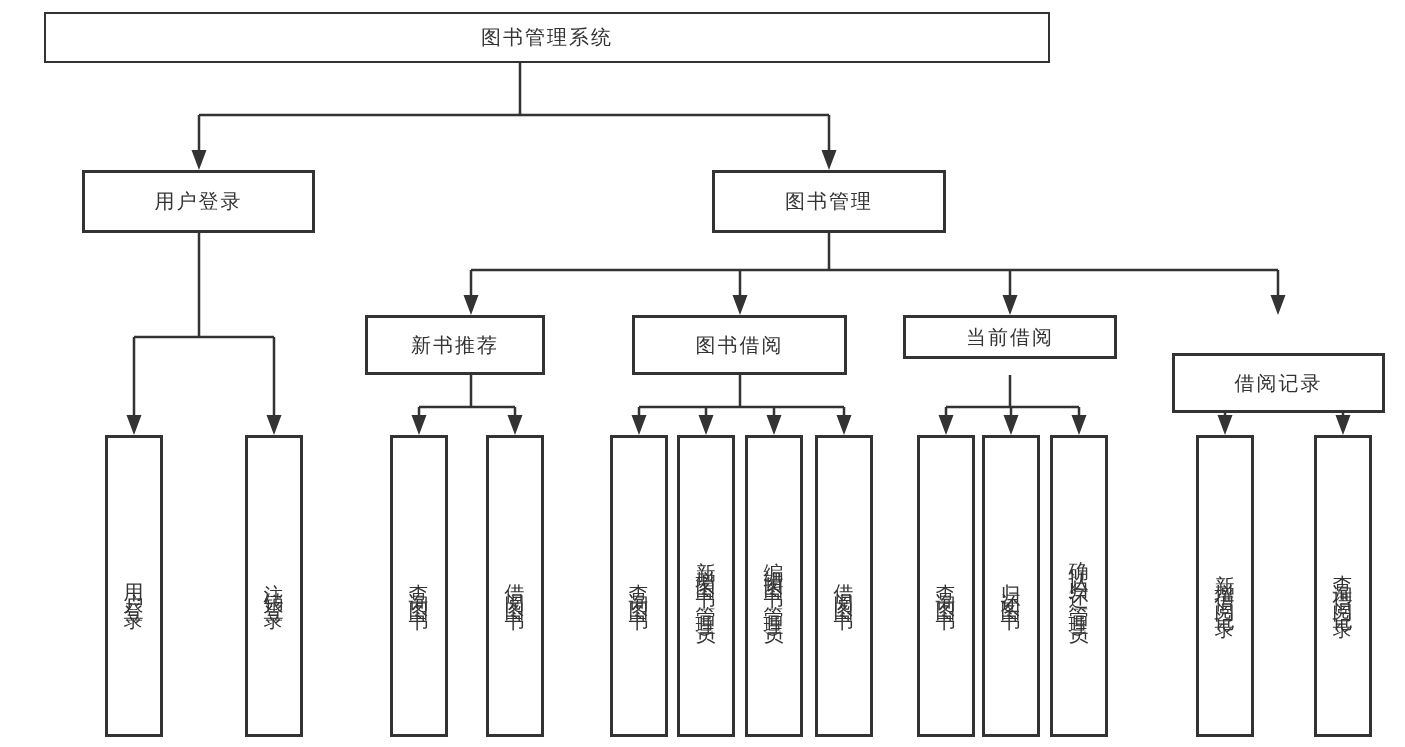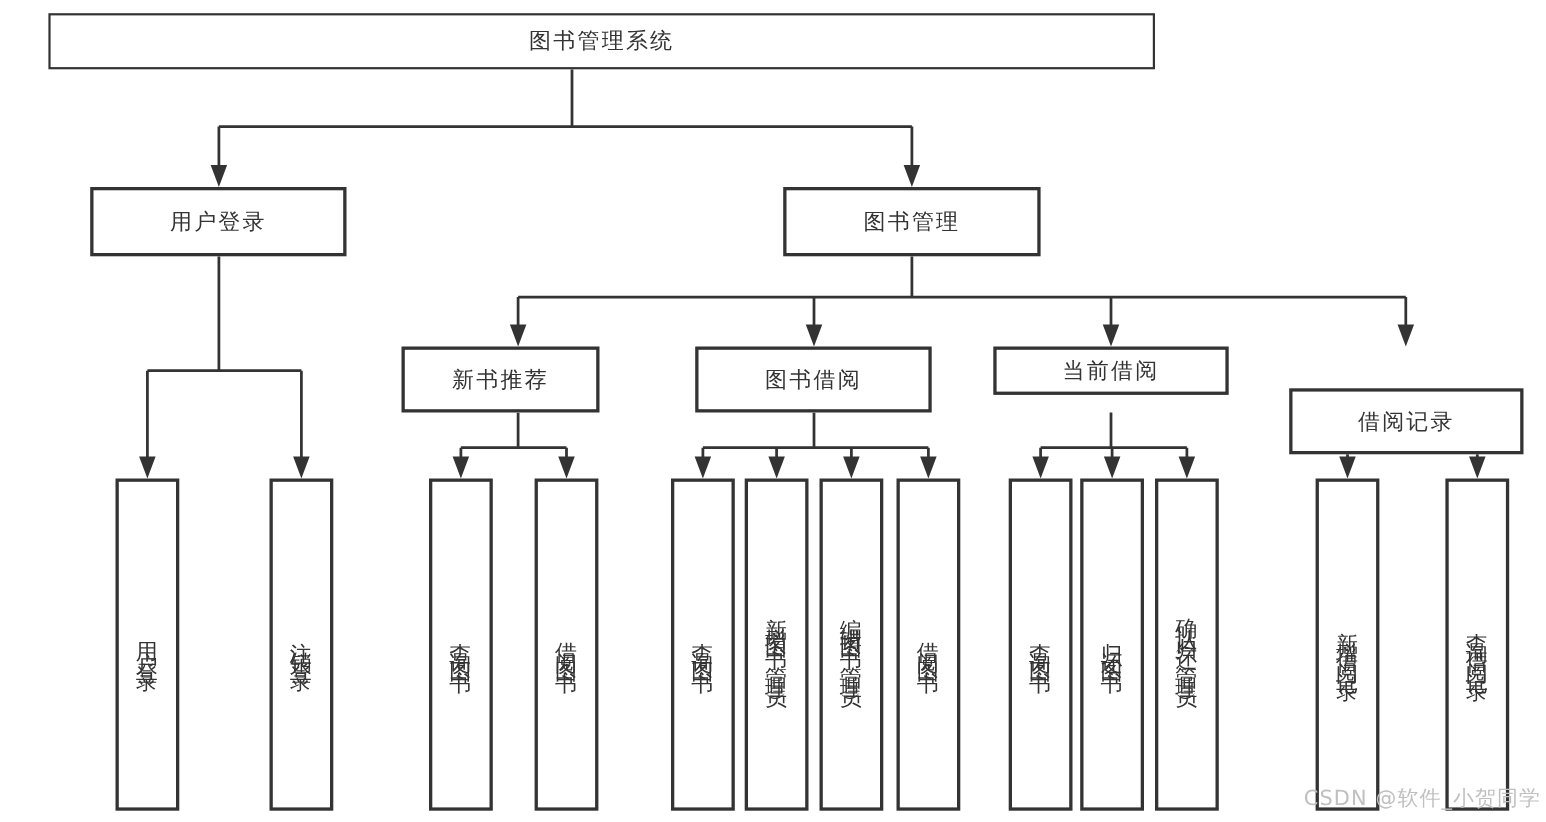--- a/index.html
+++ b/index.html
@@ -176,15 +176,14 @@
     <span class="vtext">确认归还（管理员）</span>
   </div>
 
   <div class="leaf" style="left:1196px;">
     <span class="vtext">新增借阅记录</span>
   </div>
   <div class="leaf" style="left:1314px;">
     <span class="vtext">查询借阅记录</span>
   </div>
 
-  <div class="watermark">CSDN @软件_小贺同学</div>
 
 </div>
 
 </body></html>

